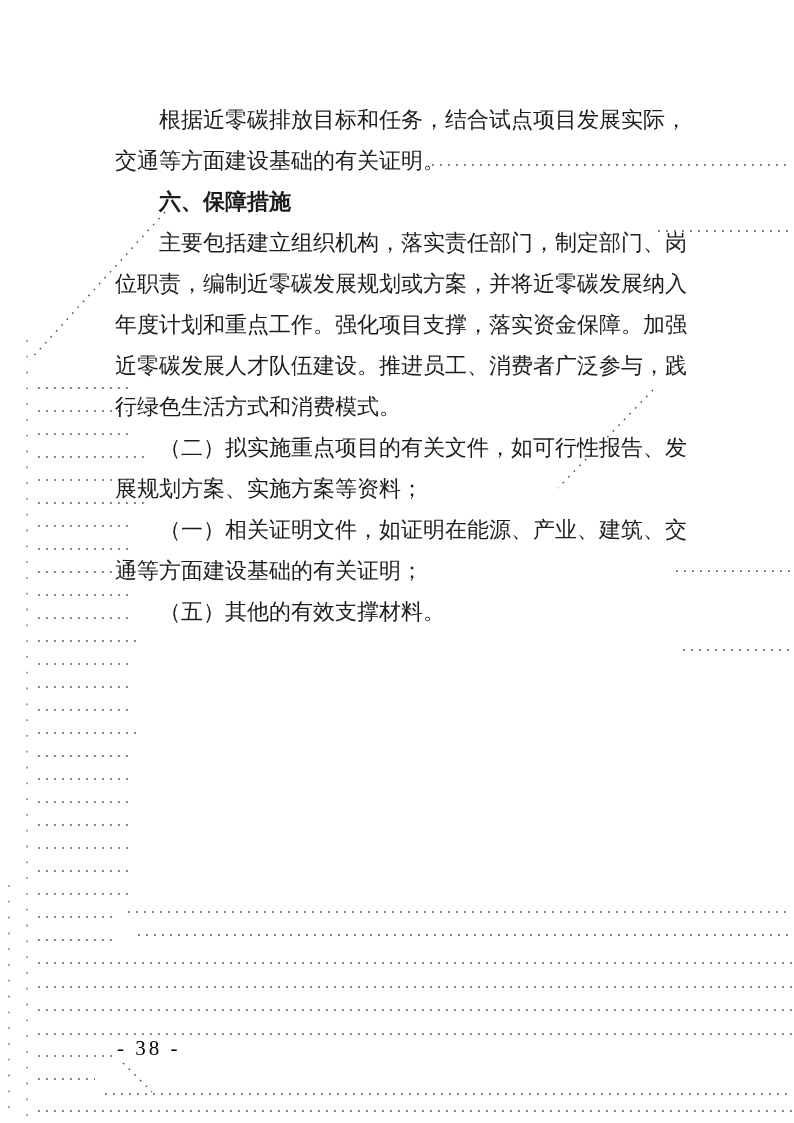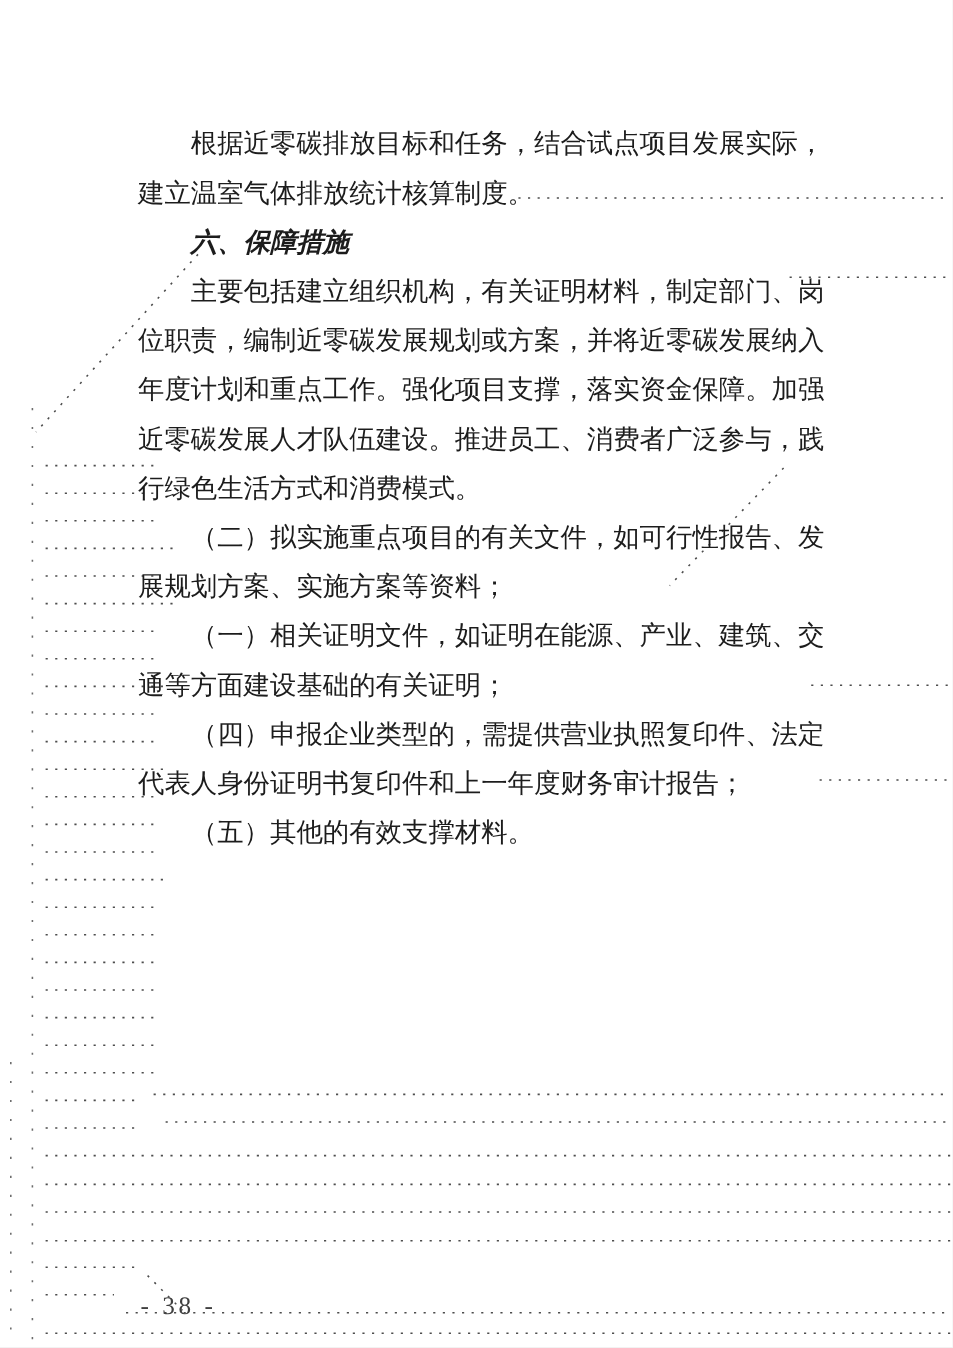--- a/index.html
+++ b/index.html
@@ -34,29 +34,28 @@
     line-height:41px;
     text-indent:2em;
     text-align:justify;
     letter-spacing:0px;
     font-weight:400;
   }
   .content h3{
     font-family:"Liberation Sans", sans-serif;
     font-weight:700;
     text-align:left;
-    font-style:italic;
   }
   .page-number{
     position:absolute;
-    left:117px;top:1076px;
+    left:117px;top:1036px;
     font-size:21px;
     letter-spacing:3px;
     font-family:"Liberation Serif", serif;
-    color:#404040;
+    color:#000000;
   }
 </style>
 </head>
 <body>
 
 <div class="page">
 
   <svg class="scan-noise" viewBox="0 0 794 1123" xmlns="http://www.w3.org/2000/svg">
 
     <line x1="432" y1="165" x2="792" y2="165"></line>
@@ -103,24 +102,23 @@
     <line x1="38" y1="987" x2="792" y2="987"></line>
     <line x1="38" y1="1010" x2="792" y2="1010"></line>
     <line x1="38" y1="1034" x2="792" y2="1034"></line>
     <line x1="38" y1="1056" x2="118" y2="1056"></line>
     <line x1="38" y1="1079" x2="95" y2="1079"></line>
     <line x1="105" y1="1094" x2="792" y2="1094"></line>
     <line x1="38" y1="1111" x2="792" y2="1111"></line>
   </svg>
 
   <main class="content">
-    <p>根据近零碳排放目标和任务，结合试点项目发展实际，建立温室气体排放统计核算制度。</p>
+    <p>根据近零碳排放目标和任务，结合试点项目发展实际，交通等方面建设基础的有关证明。</p>
     <h3>六、保障措施</h3>
-    <p>主要包括建立组织机构，有关证明材料，制定部门、岗位职责，编制近零碳发展规划或方案，并将近零碳发展纳入年度计划和重点工作。强化项目支撑，落实资金保障。加强近零碳发展人才队伍建设。推进员工、消费者广泛参与，践行绿色生活方式和消费模式。</p>
+    <p>主要包括建立组织机构，落实责任部门，制定部门、岗位职责，编制近零碳发展规划或方案，并将近零碳发展纳入年度计划和重点工作。强化项目支撑，落实资金保障。加强近零碳发展人才队伍建设。推进员工、消费者广泛参与，践行绿色生活方式和消费模式。</p>
     <p>（二）拟实施重点项目的有关文件，如可行性报告、发展规划方案、实施方案等资料；</p>
     <p>（一）相关证明文件，如证明在能源、产业、建筑、交通等方面建设基础的有关证明；</p>
-    <p>（四）申报企业类型的，需提供营业执照复印件、法定代表人身份证明书复印件和上一年度财务审计报告；</p>
     <p>（五）其他的有效支撑材料。</p>
   </main>
 
   <div class="page-number">- 38 -</div>
 
 </div>
 
 </body></html>

